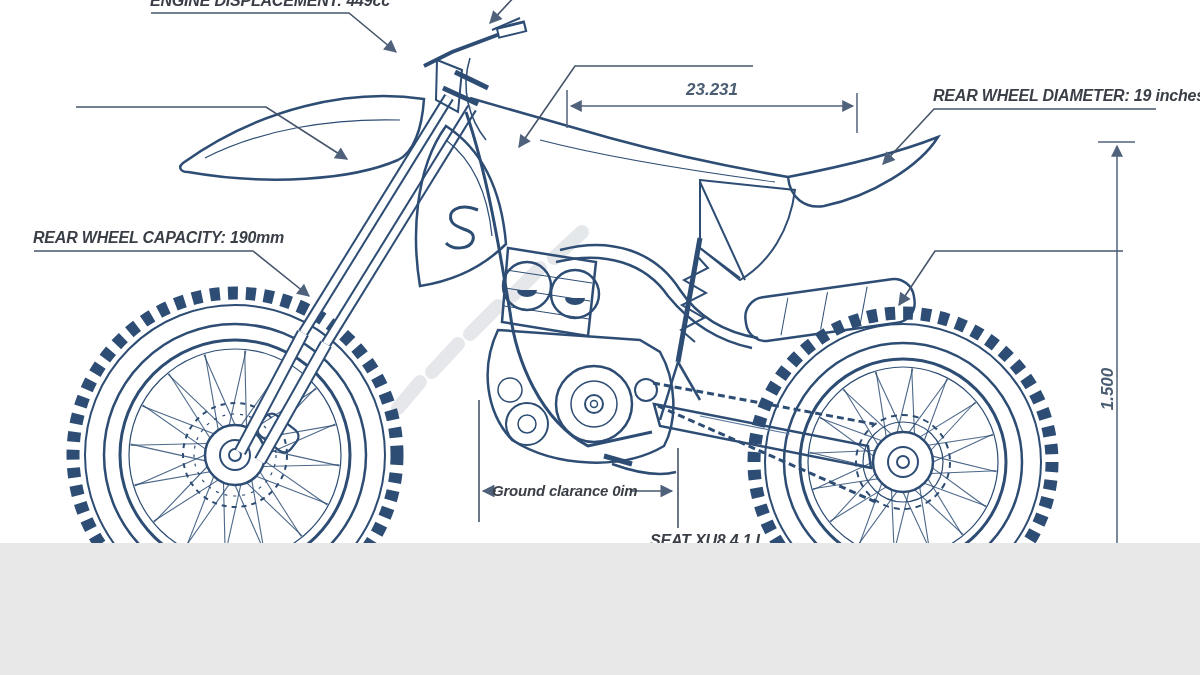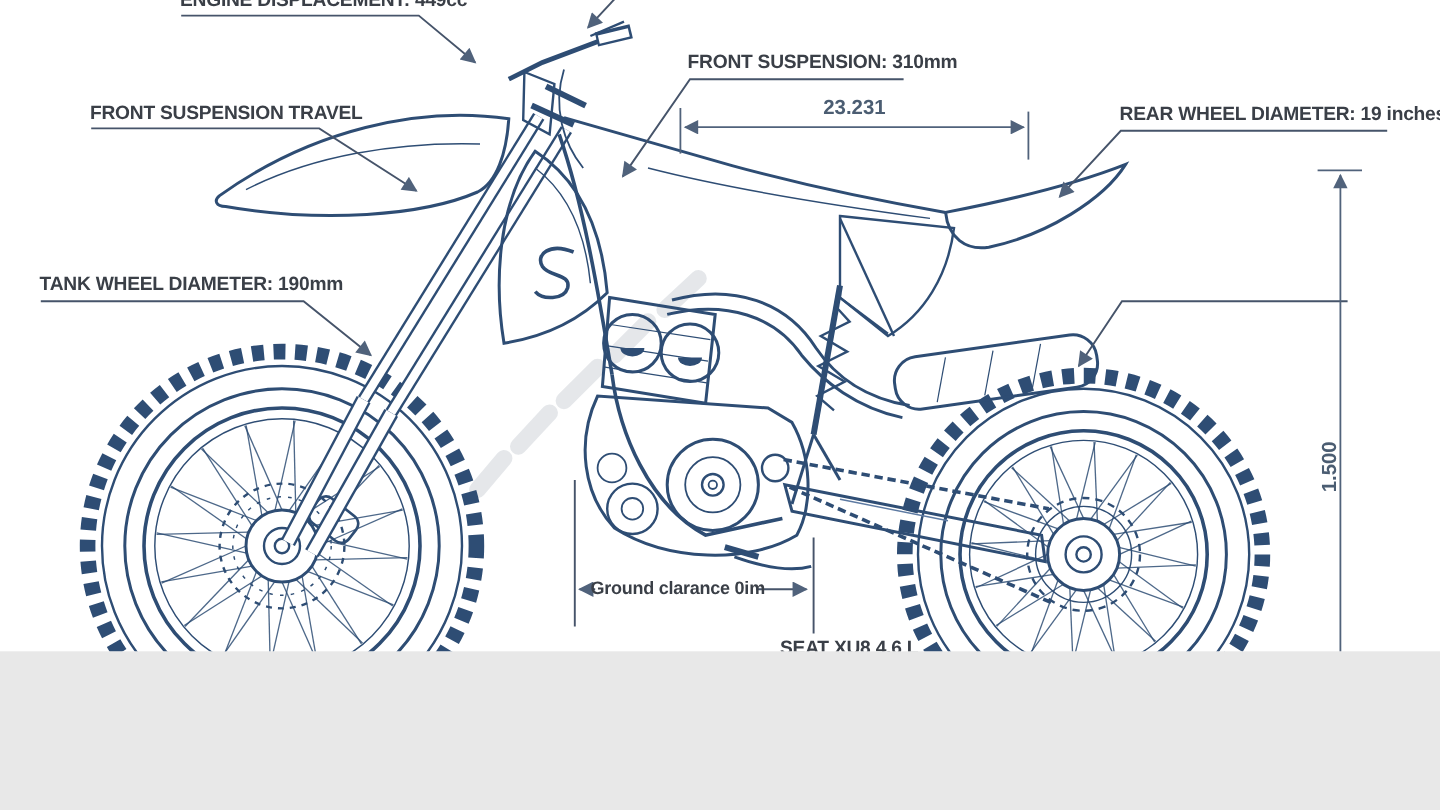--- a/index.html
+++ b/index.html
@@ -2,21 +2,21 @@
 <html style="--line: #2e4d74; --line-light: #5d7aa2; --label: #3a3f47; --dim: #4b5d72; --watermark: #ccd1d7; --bg: #ffffff;"><head>
 <meta charset="utf-8">
 <style>
   :root{
     --line:#2e4d74; --line-light:#5d7aa2; --label:#3a3f47;
     --dim:#4b5d72; --watermark:#ccd1d7; --bg:#ffffff;
   }
   html,body{margin:0;padding:0;background:#e8e8e8;}
   .canvas{
     position:relative;width:1200px;height:543px;background:var(--bg);
-    overflow:hidden;font-family:"Liberation Sans",sans-serif;
+    overflow:hidden;font-family:"Liberation Sans",sans-serif;font-style:italic;
   }
   svg{position:absolute;inset:0;}
   svg *{fill:none;}
   .bk{stroke:var(--line);}
   .bk2{stroke:var(--line-light);}
   .fillbk{fill:var(--line);stroke:none;}
   .tube-i{stroke:var(--bg);}
   .ld{stroke:#46546a;stroke-width:1.6;}
   .dm{stroke:#50627b;stroke-width:1.5;}
   .mk{fill:#50627b;stroke:none;}
@@ -257,24 +257,22 @@
       <line class="dm" x1="100" y1="603" x2="100" y2="639"></line>
       <line class="dm" x1="1117" y1="603" x2="1117" y2="639"></line>
       <path class="dm" d="M104,621 H1113" marker-start="url(#mA)" marker-end="url(#mA)"></path>
       <line class="dm" x1="1098" y1="142" x2="1135" y2="142"></line>
       <line class="dm" x1="1098" y1="590" x2="1135" y2="590"></line>
       <path class="dm" d="M1117,146 V586" marker-start="url(#mA)" marker-end="url(#mA)"></path>
     </g>
   </svg>
 
   <div class="lbl" style="left:150px;top:-9px">ENGINE DISPLACEMENT: 449cc</div>
-  <div class="lbl" style="left:75px;top:85px">FRONT SUSPENSION TRAVEL</div>
-  <div class="lbl" style="left:573px;top:43px">FRONT SUSPENSION: 310mm</div>
   <div class="lbl" style="left:933px;top:86px">REAR WHEEL DIAMETER: 19 inches</div>
-  <div class="lbl" style="left:33px;top:228px">TANK WHEEL DIAMETER: 190mm</div>
+  <div class="lbl" style="left:33px;top:228px">REAR WHEEL CAPACITY: 190mm</div>
   <div class="lbl small" style="left:492px;top:481px">Ground clarance 0im</div>
-  <div class="lbl" style="left:650px;top:531px">SEAT XU8 4,6 L</div>
+  <div class="lbl" style="left:650px;top:531px">SEAT XU8 4,1 L</div>
 
   <div class="dimtxt" style="left:672px;top:80px;width:80px">23.231</div>
   <div class="dimtxt" style="left:538px;top:627px;width:80px;font-size:14px">5500</div>
   <div class="dimtxt rot" style="left:1078px;top:378px;width:60px;height:22px;line-height:22px">1.500</div>
 
 </div>
 
 </body></html>

